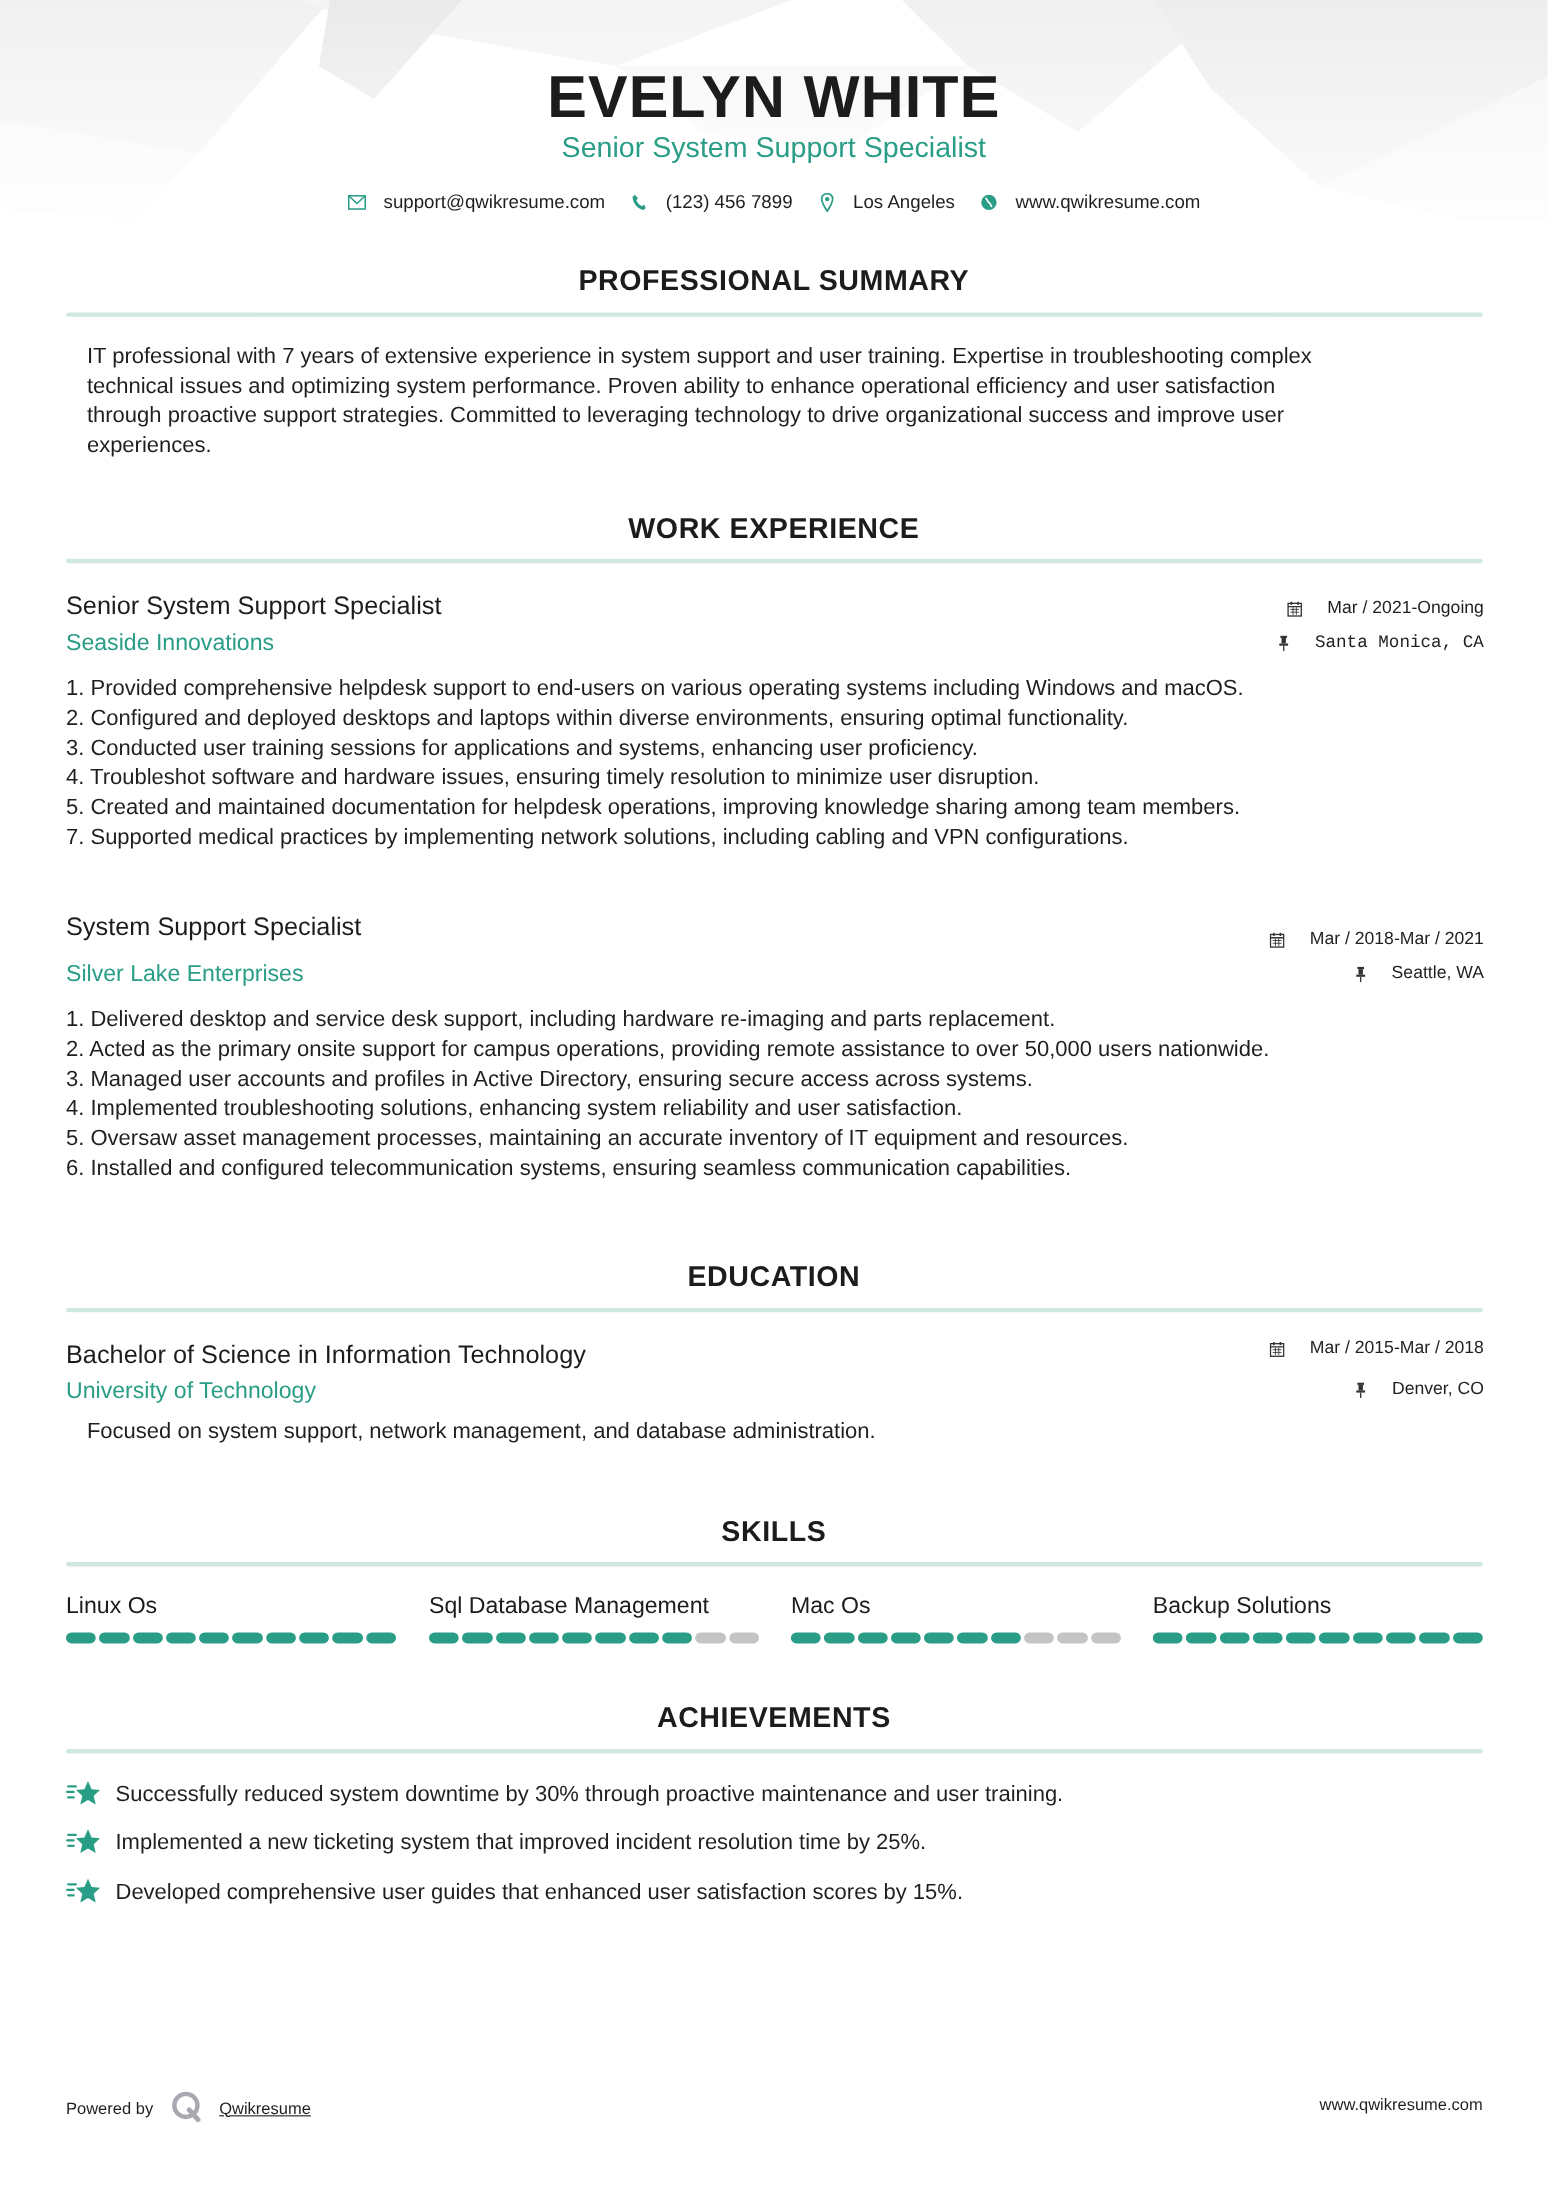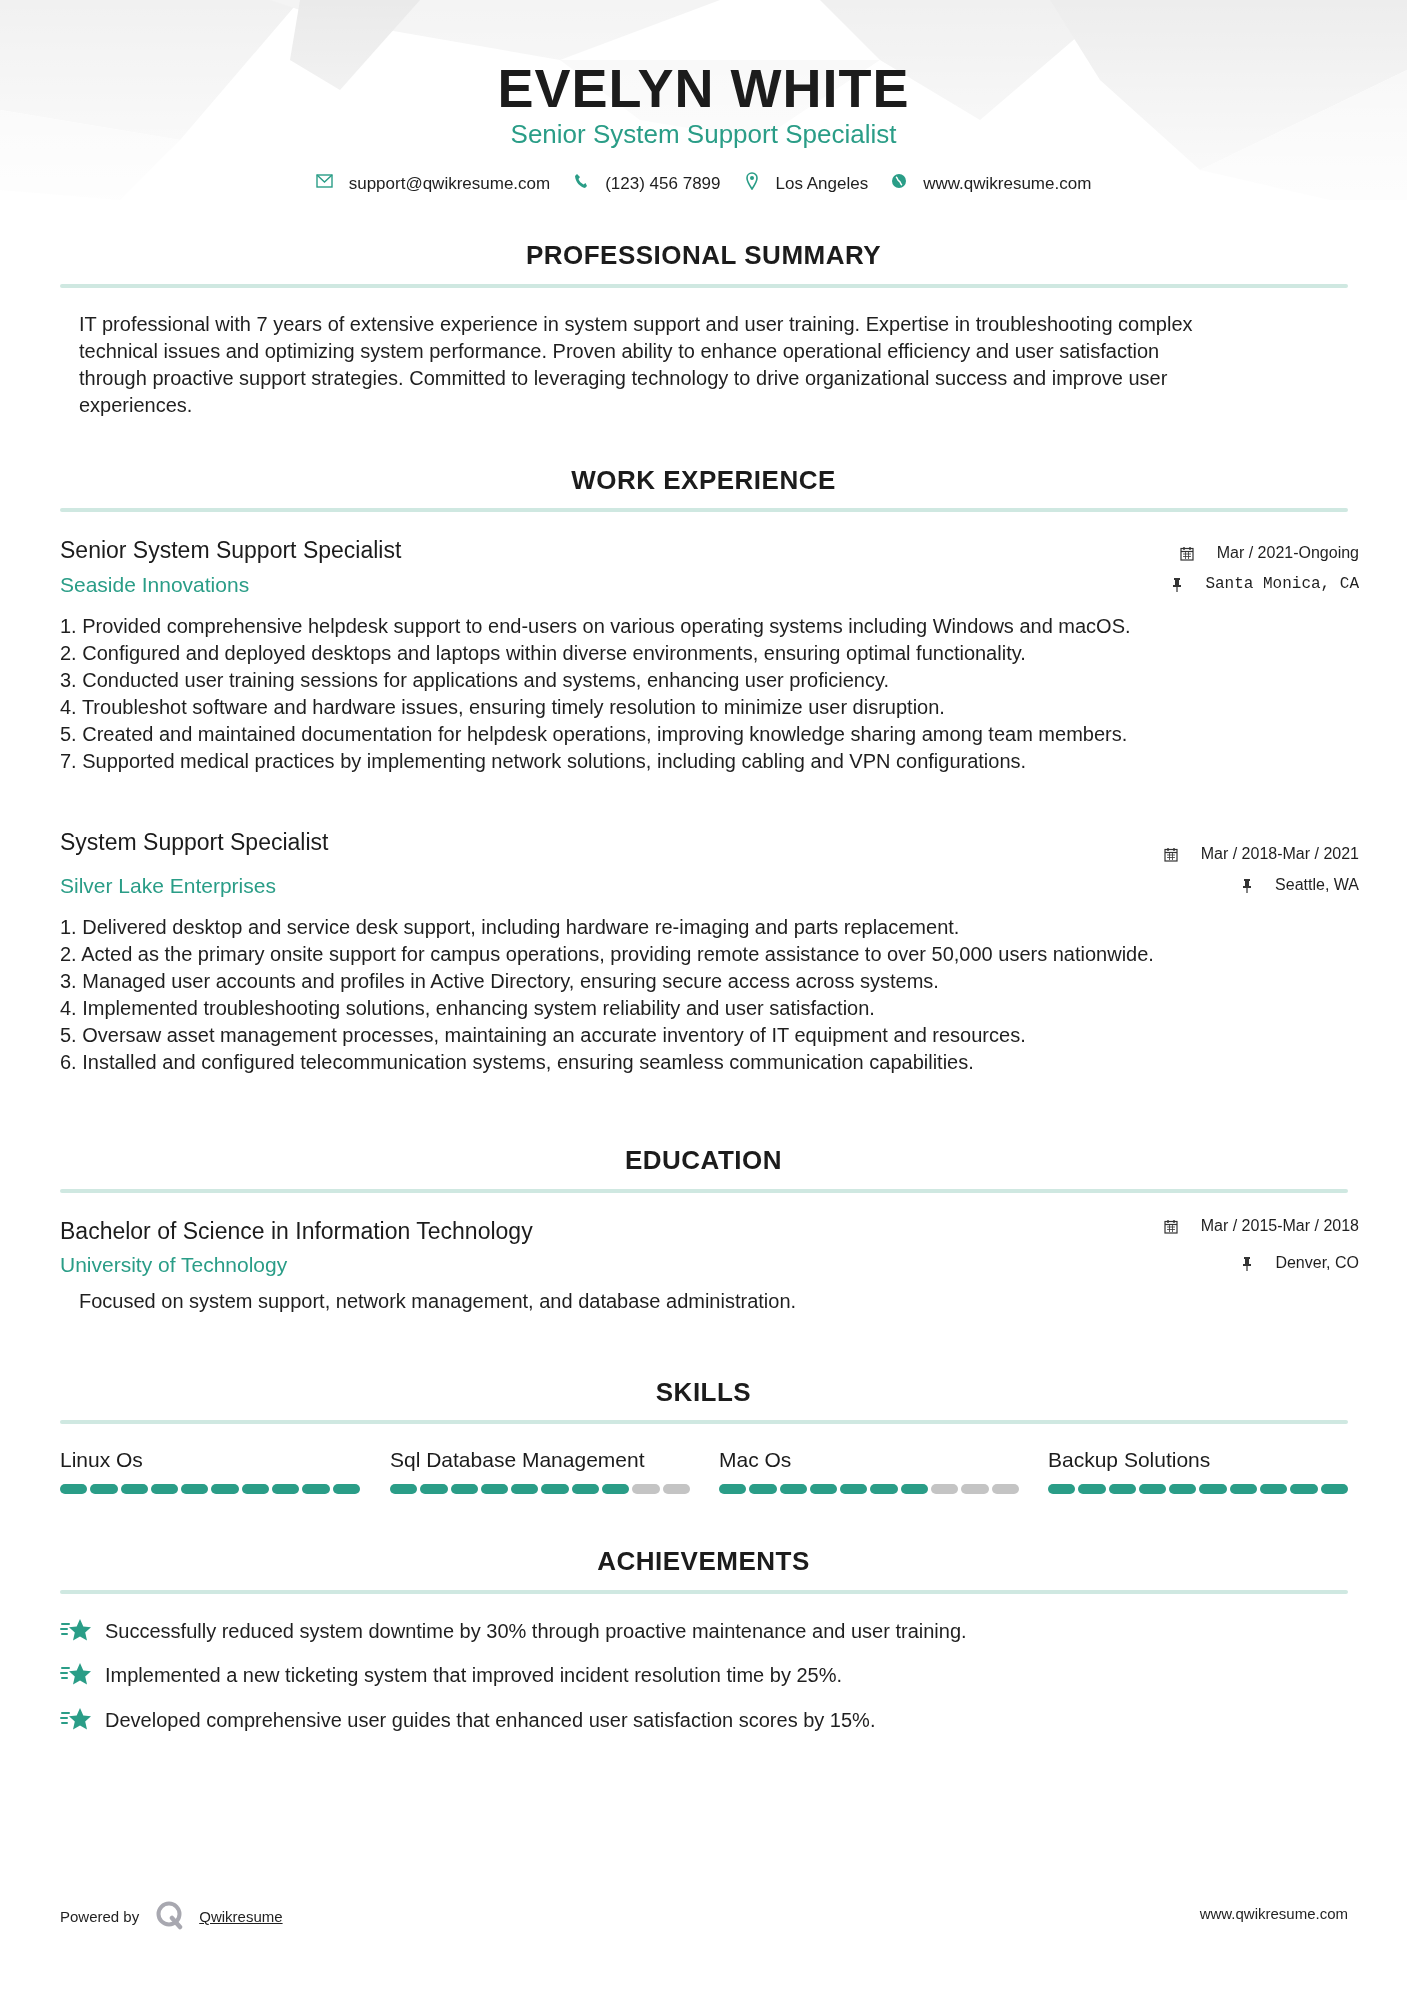--- a/index.html
+++ b/index.html
@@ -4,28 +4,28 @@
 <style>
   html,body{margin:0;padding:0;background:#fff;}
   body{width:1407px;height:1990px;position:relative;overflow:hidden;font-family:"Liberation Sans","DejaVu Sans",sans-serif;color:#1f1f1f;}
   .bg{position:absolute;left:0;top:0;width:1407px;height:240px;overflow:hidden;z-index:0;}
   .bg svg{display:block;}
   .page{position:relative;z-index:1;}
   .abs{position:absolute;}
   .name{left:0;width:1407px;top:58px;text-align:center;font-size:54px;font-weight:bold;letter-spacing:1px;color:#1c1c1c;line-height:60px;}
   .role{left:0;width:1407px;top:117px;text-align:center;font-size:26px;color:#2a9d87;line-height:34px;}
   .contact{left:0;width:1407px;top:172px;display:flex;justify-content:center;align-items:center;font-size:17px;color:#1f1f1f;line-height:24px;}
-  .contact .item{display:flex;align-items:flex-start;margin:0 11px;}
+  .contact .item{display:flex;align-items:center;margin:0 11px;}
   .contact .ic{width:18px;height:18px;margin-right:15px;display:inline-flex;align-items:center;justify-content:center;}
   .sec-title{left:0;width:1407px;text-align:center;font-size:26px;font-weight:bold;letter-spacing:0.5px;color:#1c1c1c;line-height:32px;}
   .divider{left:60px;width:1288px;height:4px;background:#cfe8e1;border-radius:2px;}
   .para{left:60px;width:1290px;font-size:20px;line-height:27px;color:#1f1f1f;margin-left:19px;}
   .job-title{left:60px;font-size:23px;line-height:30px;color:#1c1c1c;}
   .company{left:44px;font-size:21px;line-height:28px;color:#2a9d87;margin-left:16px;}
-  .meta{right:48px;font-size:16px;line-height:22px;color:#1f1f1f;display:flex;align-items:center;gap:16px;}
+  .meta{right:58px;font-size:16px;line-height:22px;color:#1f1f1f;display:flex;align-items:center;gap:16px;}
   .meta .mi{margin-right:7px;display:inline-flex;}
   ol.bullets{left:60px;width:1300px;margin:0;padding:0;list-style:none;font-size:20px;line-height:27px;color:#1f1f1f;}
   ol.bullets li{margin:0;padding:0;}
   .skill{width:300px;}
   .skill-label{font-size:21px;line-height:28px;color:#1c1c1c;}
   .pills{display:flex;gap:3px;margin-top:10px;}
   .pill{flex:1;height:10px;border-radius:5px;background:#2a9d87;}
   .pill.off{background:#c4c4c4;}
   .ach{left:60px;display:flex;align-items:center;font-size:20px;line-height:27px;color:#1f1f1f;}
   .ach .star{width:32px;height:30px;margin-right:13px;}

